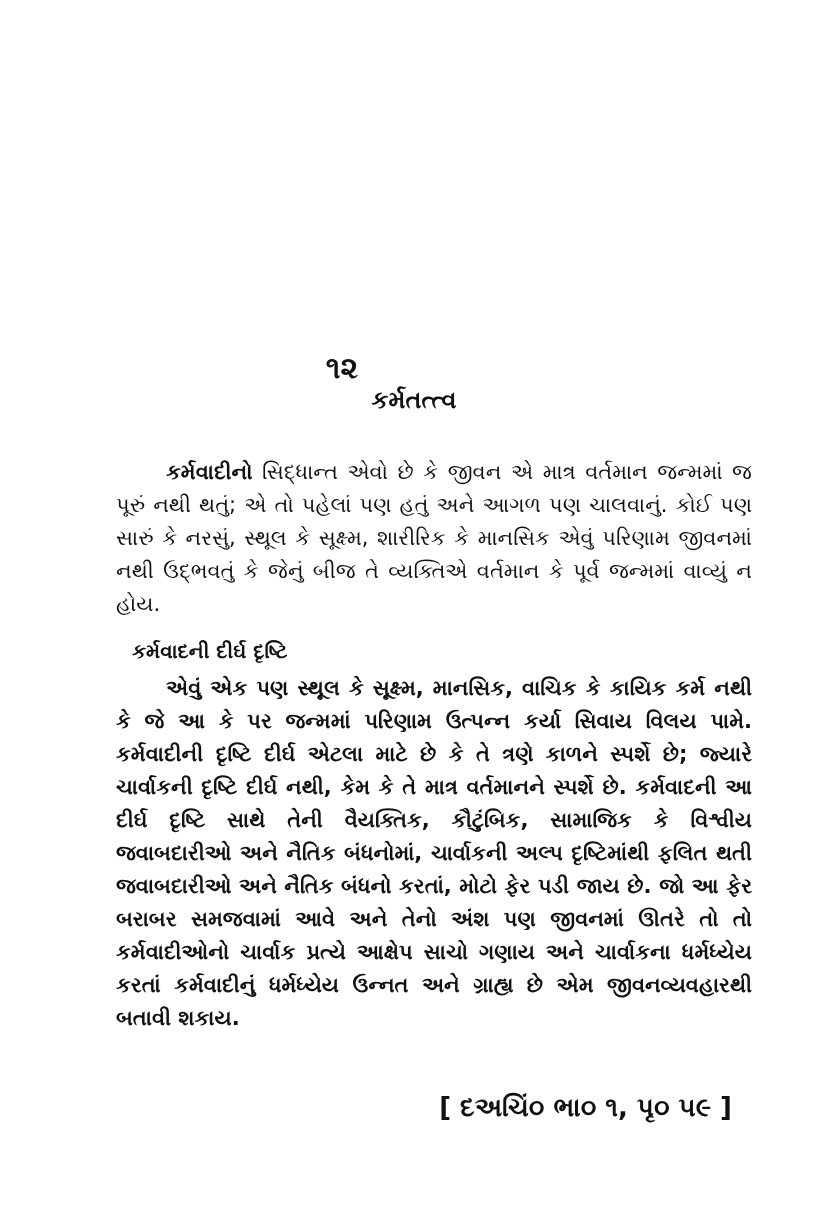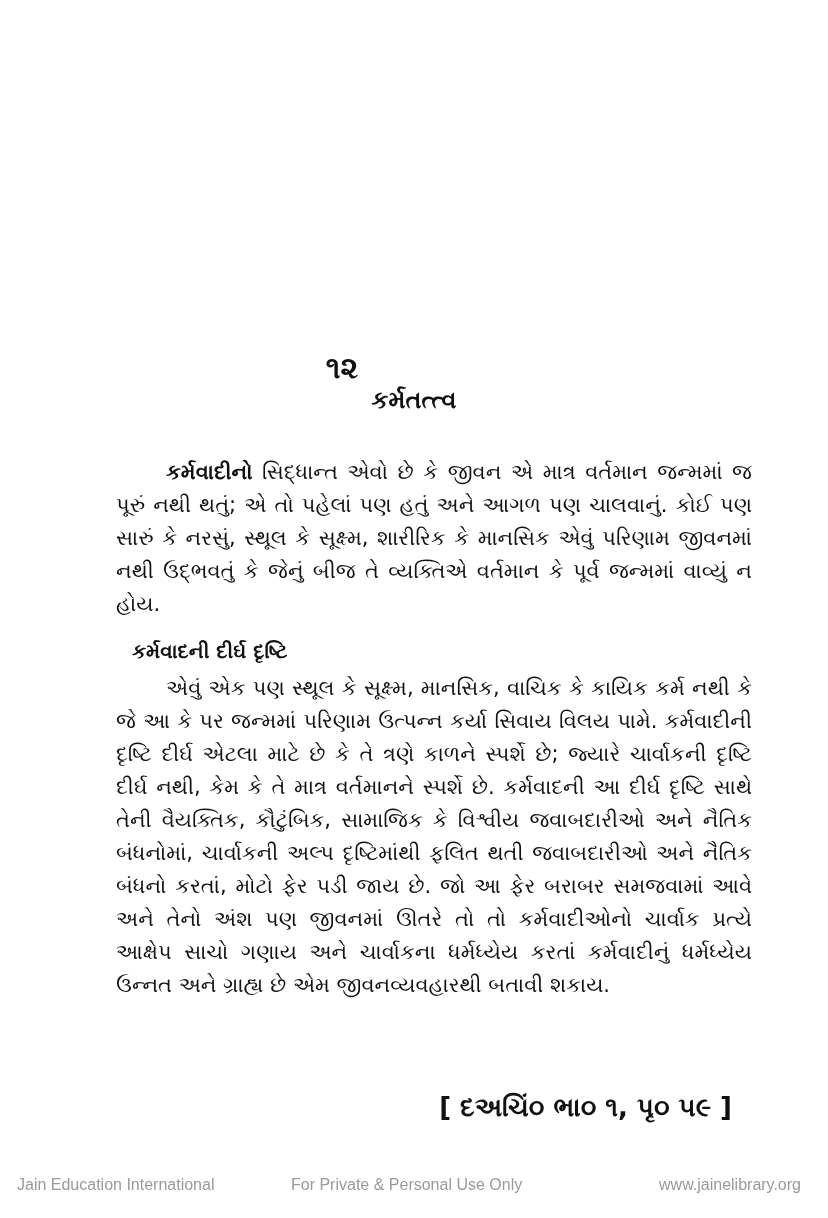--- a/index.html
+++ b/index.html
@@ -58,21 +58,21 @@
     }
     .subheading {
       position: absolute;
       top: 636px;
       left: 96px;
       font-size: 20px;
       font-weight: bold;
       line-height: 30px;
       margin-left: 36px;
     }
-    .para2 { top: 672px; text-indent: 50px; }
+    .para2 { top: 672px; text-indent: 50px; font-weight: bold; }
     .citation {
       position: absolute;
       top: 1092px;
       right: 96px;
       font-size: 26px;
       font-weight: bold;
       line-height: 30px;
       text-align: center;
     }
     .footer {
@@ -104,18 +104,13 @@
   <div class="body-text para1">
     <span class="lead">કર્મવાદીનો</span><span> સિદ્ધાન્ત એવો છે કે જીવન એ માત્ર વર્તમાન જન્મમાં જ પૂરું નથી થતું; એ તો પહેલાં પણ હતું અને આગળ પણ ચાલવાનું. કોઈ પણ સારું કે નરસું, સ્થૂલ કે સૂક્ષ્મ, શારીરિક કે માનસિક એવું પરિણામ જીવનમાં નથી ઉદ્ભવતું કે જેનું બીજ તે વ્યક્તિએ વર્તમાન કે પૂર્વ જન્મમાં વાવ્યું ન હોય.</span>
   </div>
 
   <div class="subheading">કર્મવાદની દીર્ઘ દૃષ્ટિ</div>
 
   <div class="body-text para2">એવું એક પણ સ્થૂલ કે સૂક્ષ્મ, માનસિક, વાચિક કે કાયિક કર્મ નથી કે જે આ કે પર જન્મમાં પરિણામ ઉત્પન્ન કર્યા સિવાય વિલય પામે. કર્મવાદીની દૃષ્ટિ દીર્ઘ એટલા માટે છે કે તે ત્રણે કાળને સ્પર્શે છે; જ્યારે ચાર્વાકની દૃષ્ટિ દીર્ઘ નથી, કેમ કે તે માત્ર વર્તમાનને સ્પર્શે છે. કર્મવાદની આ દીર્ઘ દૃષ્ટિ સાથે તેની વૈયક્તિક, કૌટુંબિક, સામાજિક કે વિશ્વીય જવાબદારીઓ અને નૈતિક બંધનોમાં, ચાર્વાકની અલ્પ દૃષ્ટિમાંથી ફલિત થતી જવાબદારીઓ અને નૈતિક બંધનો કરતાં, મોટો ફેર પડી જાય છે. જો આ ફેર બરાબર સમજવામાં આવે અને તેનો અંશ પણ જીવનમાં ઊતરે તો તો કર્મવાદીઓનો ચાર્વાક પ્રત્યે આક્ષેપ સાચો ગણાય અને ચાર્વાકના ધર્મધ્યેય કરતાં કર્મવાદીનું ધર્મધ્યેય ઉન્નત અને ગ્રાહ્ય છે એમ જીવનવ્યવહારથી બતાવી શકાય.</div>
 
   <div class="citation">[ દઅચિં૦ ભા૦ ૧, પૃ૦ ૫૯ ]</div>
 
-  <div class="footer">
-    <span class="f-left">Jain Education International</span>
-    <span class="f-mid">For Private &amp; Personal Use Only</span>
-    <span class="f-right">www.jainelibrary.org</span>
-  </div>
 </div>
 
 </body></html>

